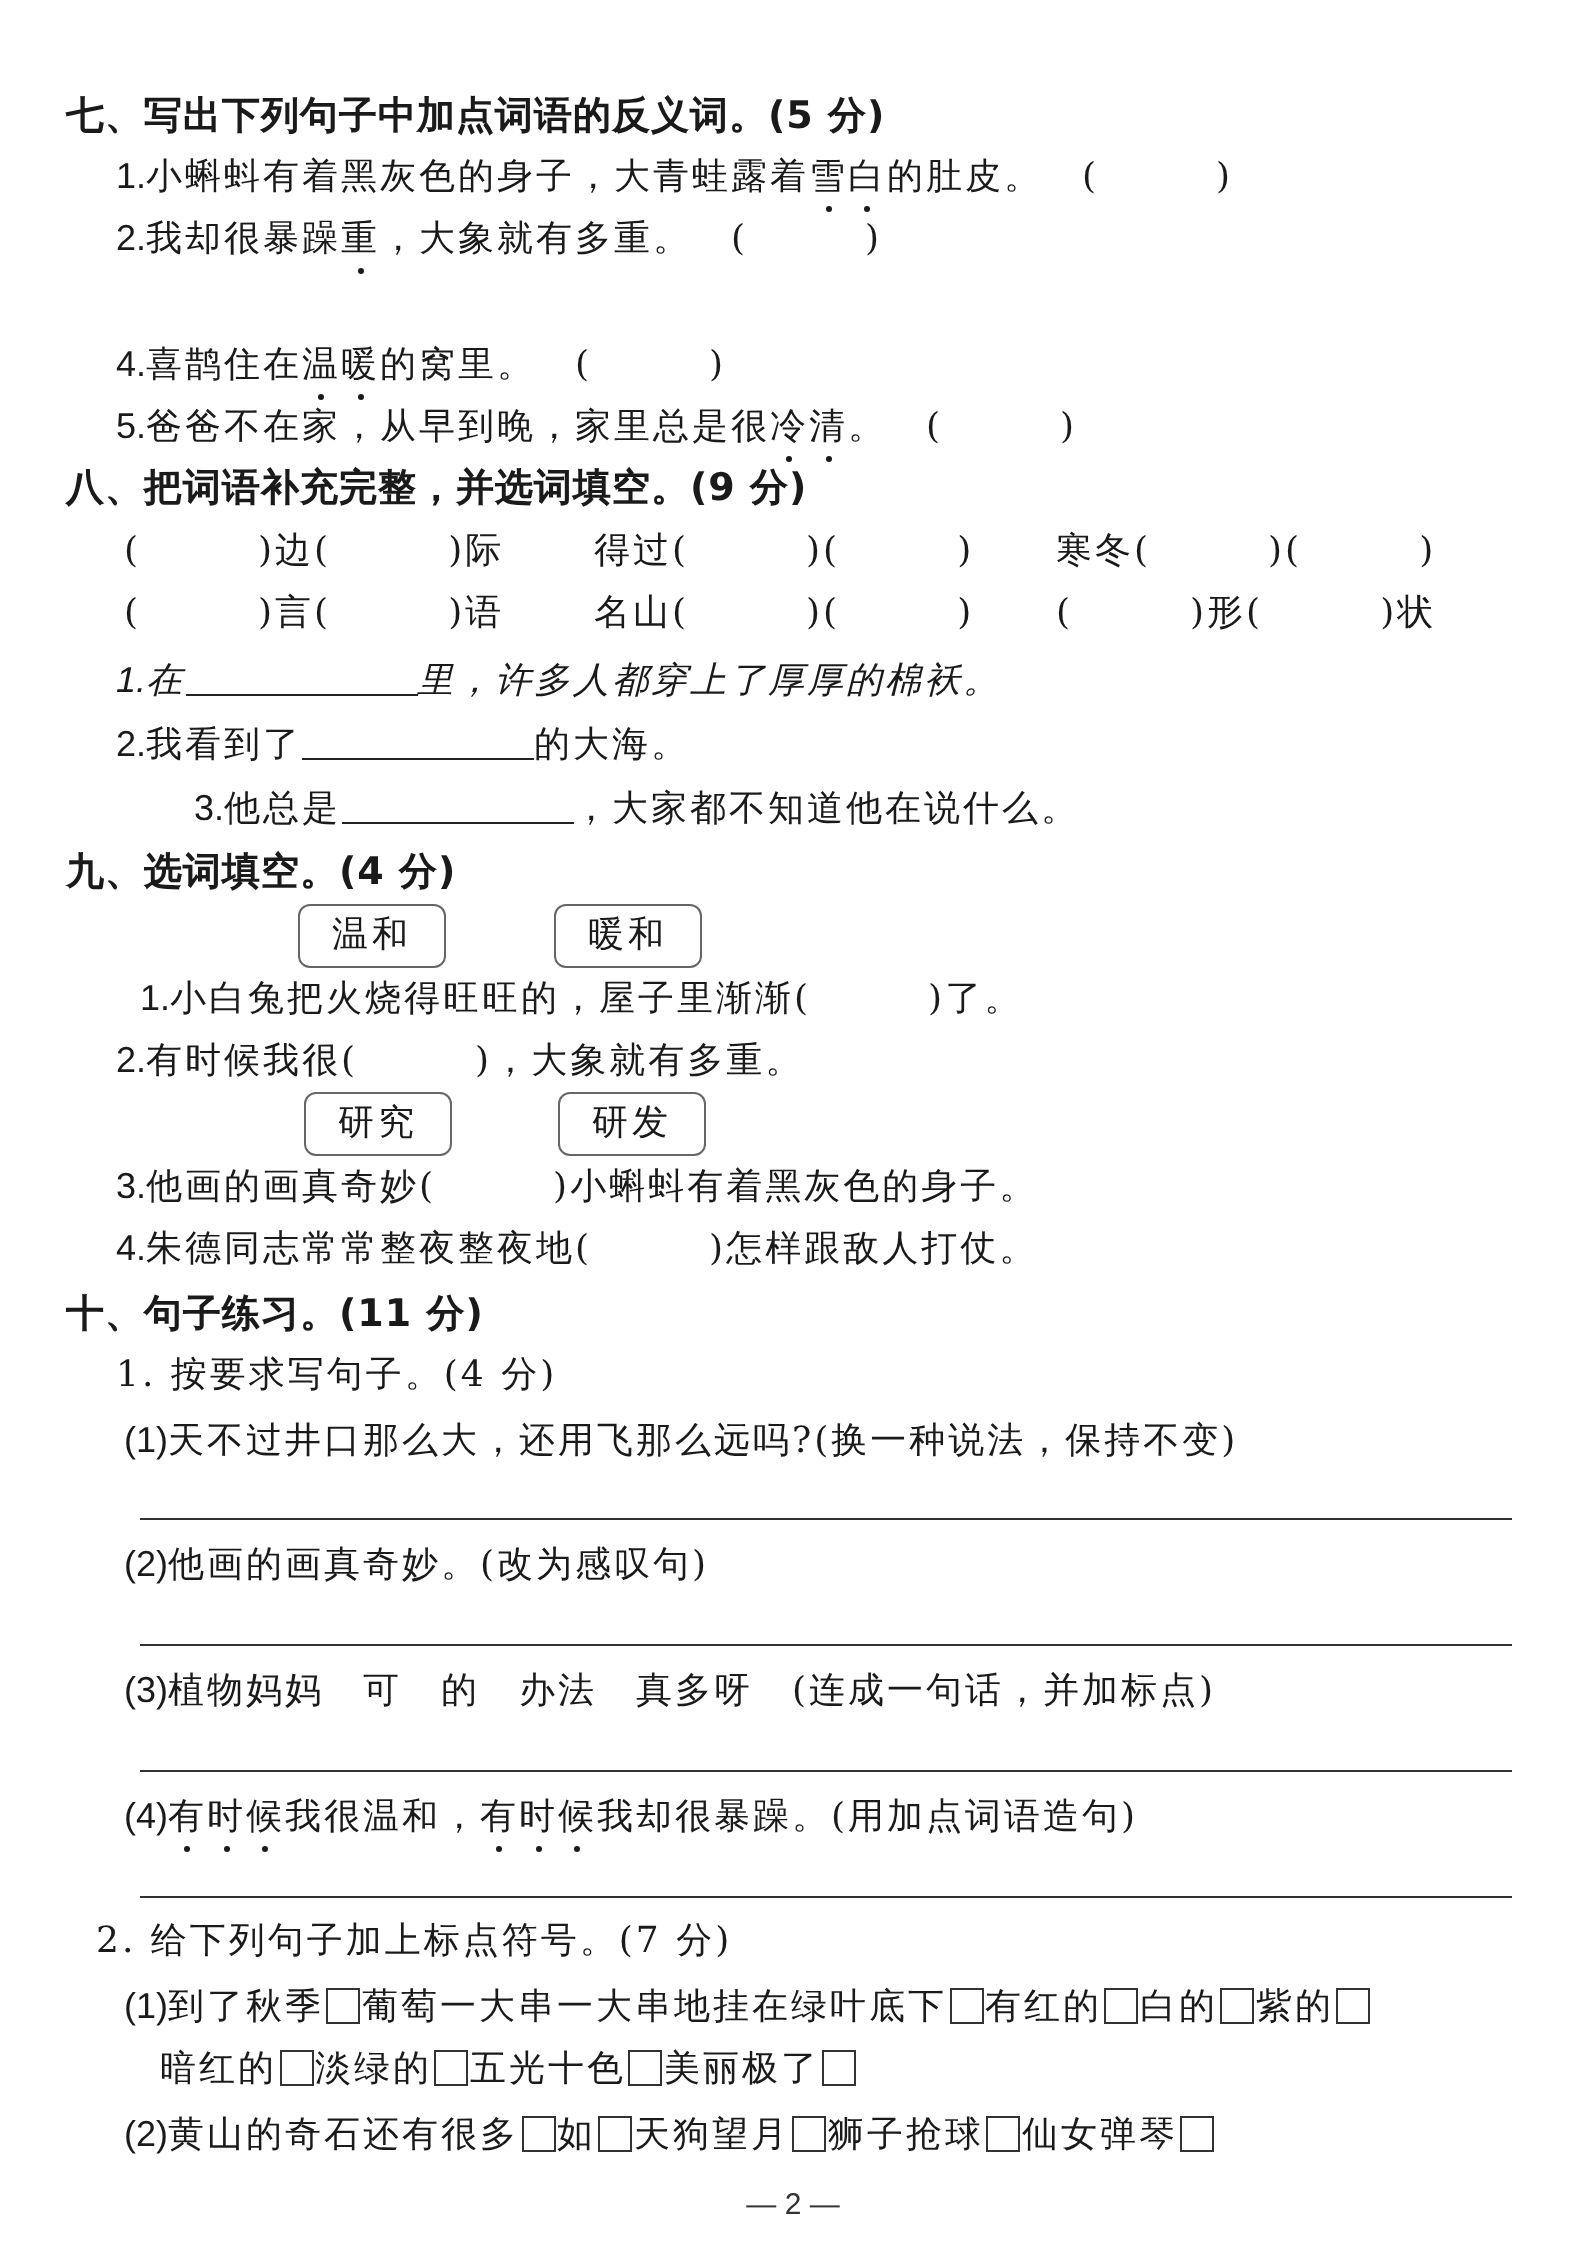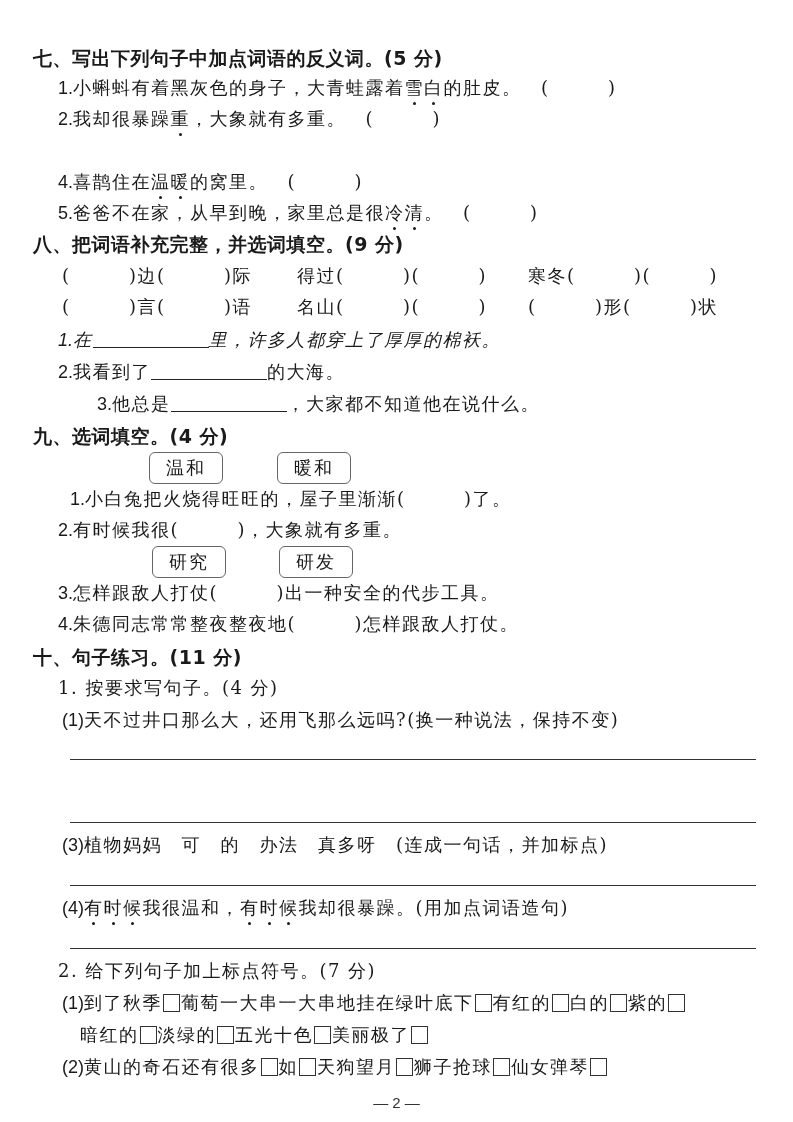--- a/index.html
+++ b/index.html
@@ -128,47 +128,50 @@
     <span class="num">1.</span><span>小白兔把火烧得旺旺的，屋子里渐渐</span><span class="paren">(　　　)</span><span>了。</span>
   </div>
   <div class="row" style="left:58px; top:518px;">
     <span class="num">2.</span><span>有时候我很</span><span class="paren">(　　　)</span><span>，大象就有多重。</span>
   </div>
 
   <div class="word-box" style="left:152px; top:546px; width:74px;">研究</div>
   <div class="word-box" style="left:279px; top:546px; width:74px;">研发</div>
 
   <div class="row" style="left:58px; top:581px;">
-    <span class="num">3.</span><span>怎样跟敌人打仗</span><span class="paren">(　　　)</span><span>出一种安全的代步工具。</span>
+    <span class="num">3.</span><span>他画的画真奇妙</span><span class="paren">(　　　)</span><span>小蝌蚪有着黑灰色的身子。</span>
   </div>
   <div class="row" style="left:58px; top:612px;">
     <span class="num">4.</span><span>朱德同志常常整夜整夜地</span><span class="paren">(　　　)</span><span>怎样跟敌人打仗。</span>
   </div>
 
   <div class="sec-title" style="left:33px; top:645px;">十、句子练习。(11 分)</div>
   <div class="row" style="left:58px; top:676px;">1. 按要求写句子。(4 分)</div>
 
   <div class="row" style="left:62px; top:708px;">
     <span class="num">(1)</span><span>天不过井口那么大，还用飞那么远吗?(换一种说法，保持不变)</span>
   </div>
   <div class="answer-line" style="top:759px;"></div>
 
+  <div class="row" style="left:62px; top:770px;">
+    <span class="num">(2)</span><span>他画的画真奇妙。(改为感叹句)</span>
+  </div>
   <div class="answer-line" style="top:822px;"></div>
 
   <div class="row" style="left:62px; top:833px;">
     <span class="num">(3)</span><span>植物妈妈　可　的　办法　真多呀　(连成一句话，并加标点)</span>
   </div>
   <div class="answer-line" style="top:885px;"></div>
 
   <div class="row" style="left:62px; top:896px;">
     <span class="num">(4)</span><span class="dot-group"><span class="dot">有</span><span class="dot">时</span><span class="dot">候</span></span><span>我很温和，</span><span class="dot-group"><span class="dot">有</span><span class="dot">时</span><span class="dot">候</span></span><span>我却很暴躁。(用加点词语造句)</span>
   </div>
   <div class="answer-line" style="top:948px;"></div>
 
-  <div class="row" style="left:58px; top:959px;text-align:right;">2. 给下列句子加上标点符号。(7 分)</div>
+  <div class="row" style="left:48px; top:959px;text-align:right;">2. 给下列句子加上标点符号。(7 分)</div>
 
   <div class="row" style="left:62px; top:991px;">
     <span class="num">(1)</span><span><span>到了秋季</span><span class="pbox"></span><span>葡萄一大串一大串地挂在绿叶底下</span><span class="pbox"></span><span>有红的</span><span class="pbox"></span><span>白的</span><span class="pbox"></span><span>紫的</span><span class="pbox"></span></span>
   </div>
   <div class="row" style="left:80px; top:1023px;">
     <span><span>暗红的</span><span class="pbox"></span><span>淡绿的</span><span class="pbox"></span><span>五光十色</span><span class="pbox"></span><span>美丽极了</span><span class="pbox"></span></span>
   </div>
   <div class="row" style="left:62px; top:1055px;">
     <span class="num">(2)</span><span><span>黄山的奇石还有很多</span><span class="pbox"></span><span>如</span><span class="pbox"></span><span>天狗望月</span><span class="pbox"></span><span>狮子抢球</span><span class="pbox"></span><span>仙女弹琴</span><span class="pbox"></span></span>
   </div>

